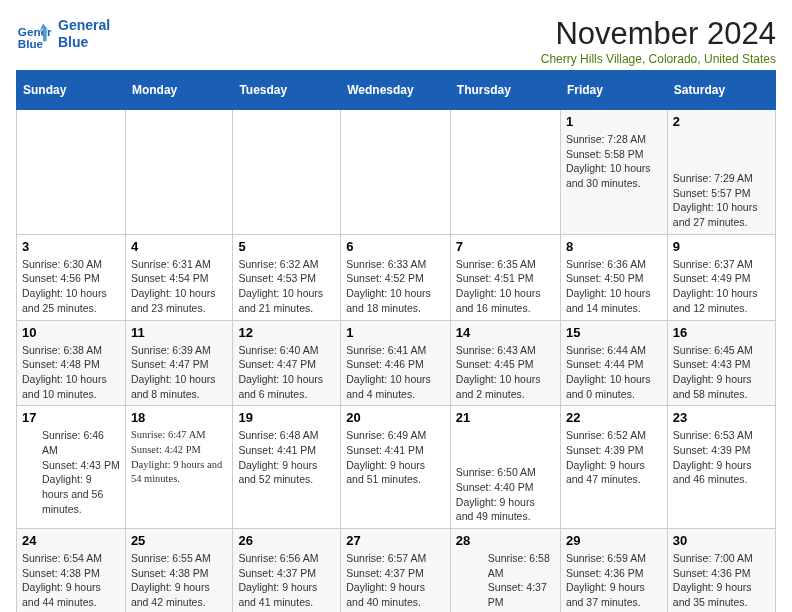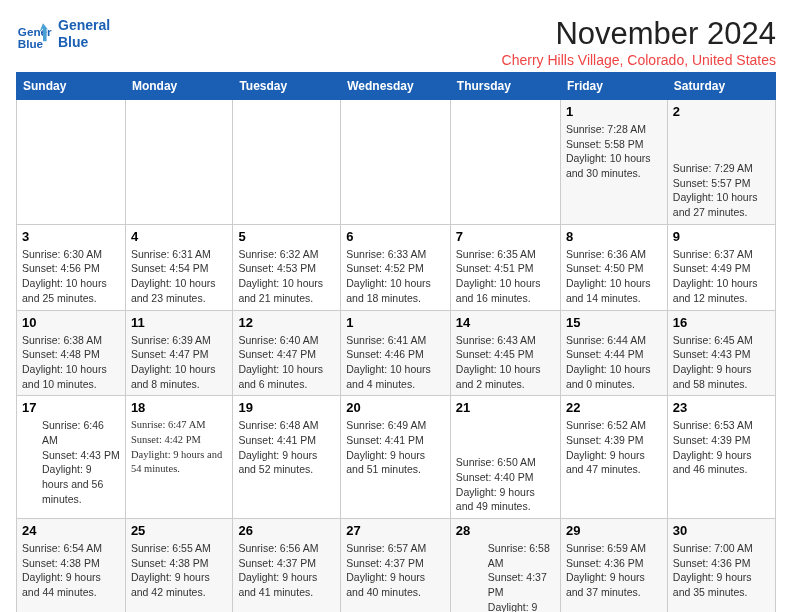--- a/index.html
+++ b/index.html
@@ -33,33 +33,33 @@
     }
     .title-block {
       text-align: right;
     }
     .month-title {
       font-size: 31px;
       font-weight: normal;
       color: #222;
     }
     .subtitle {
-      font-size: 14px;
-      color: #ef4444;
+      font-size: 12px;
+      color: #4d7c0f;
     }
     table {
       width: 100%;
       border-collapse: collapse;
       font-size: 11px;
     }
     thead tr th {
       background: #1a5fb4;
       color: #fff;
       text-align: left;
-      padding: 6px 6px;
+      padding: 12px 6px;
       font-size: 12px;
       font-weight: bold;
       border: 1px solid #1a5fb4;
     }
     tbody tr td {
       vertical-align: top;
       border: 1px solid #ccc;
       padding: 4px 5px;
       min-height: 80px;
       height: 80px;

